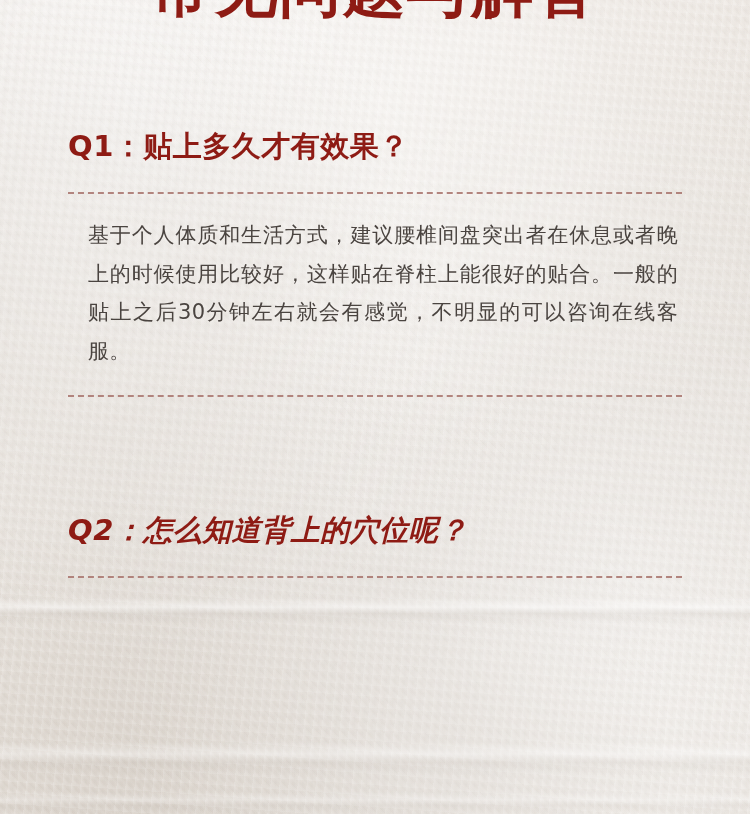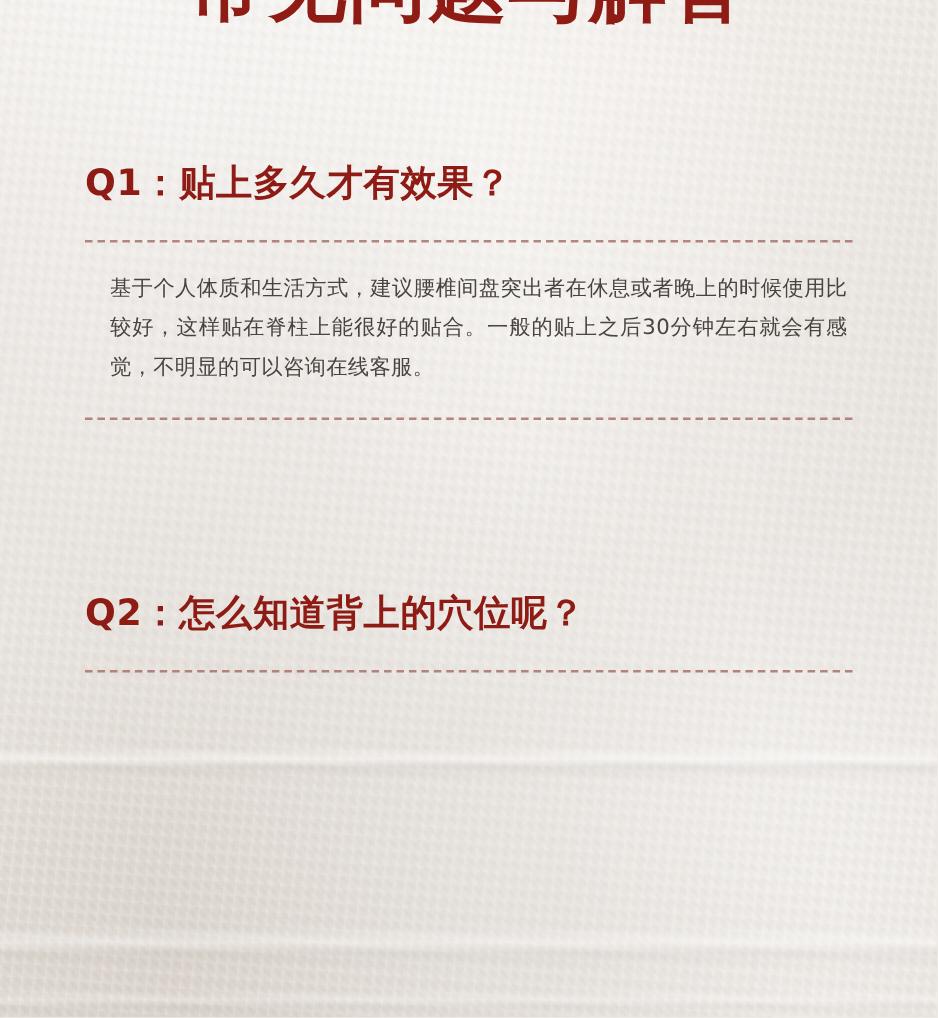--- a/index.html
+++ b/index.html
@@ -83,21 +83,21 @@
     white-space: nowrap;
   }
 
   
   .qa-block {
     position: absolute;
     left: 0;
     width: 750px;
   }
   .qa-block.q1 { top: 128px; }
-  .qa-block.q2 { top: 472px; }
+  .qa-block.q2 { top: 512px; font-style: italic; }
 
   .q-title {
     margin: 0 0 0 68px;
     font-family: "DejaVu Sans", "Liberation Sans", sans-serif;
     font-weight: bold;
     font-size: 29px;
     color: #8e1b14;
     letter-spacing: 0.5px;
     line-height: 1.3;
   }
@@ -105,21 +105,21 @@
   .divider {
     margin: 26px 68px 0 68px;
     height: 0;
     border-top: 2px dashed #a8736c;
     opacity: 0.85;
   }
 
   .answer {
     margin: 22px 72px 0 88px;
     font-family: "DejaVu Sans", "Liberation Sans", sans-serif;
-    font-size: 17px;
+    font-size: 21px;
     line-height: 1.85;
     color: #4a4440;
     text-align: justify;
     letter-spacing: 0.3px;
   }
 
   .divider.bottom {
     margin-top: 24px;
   }
 </style>

